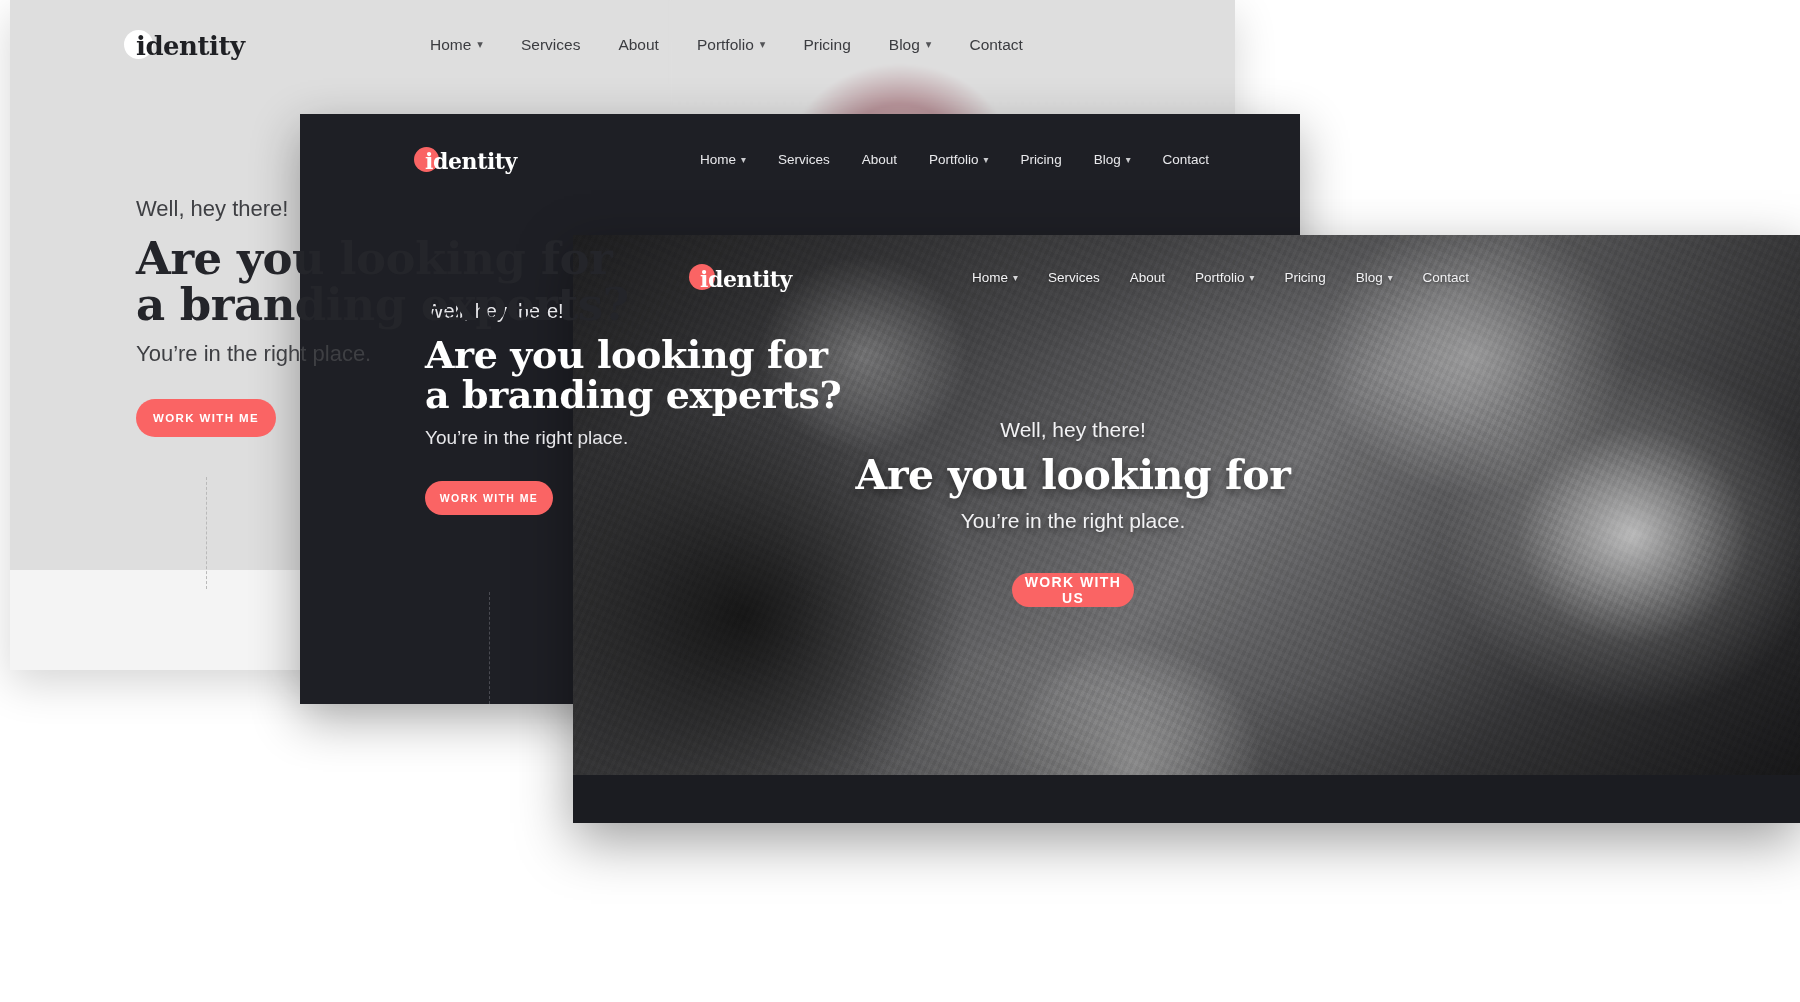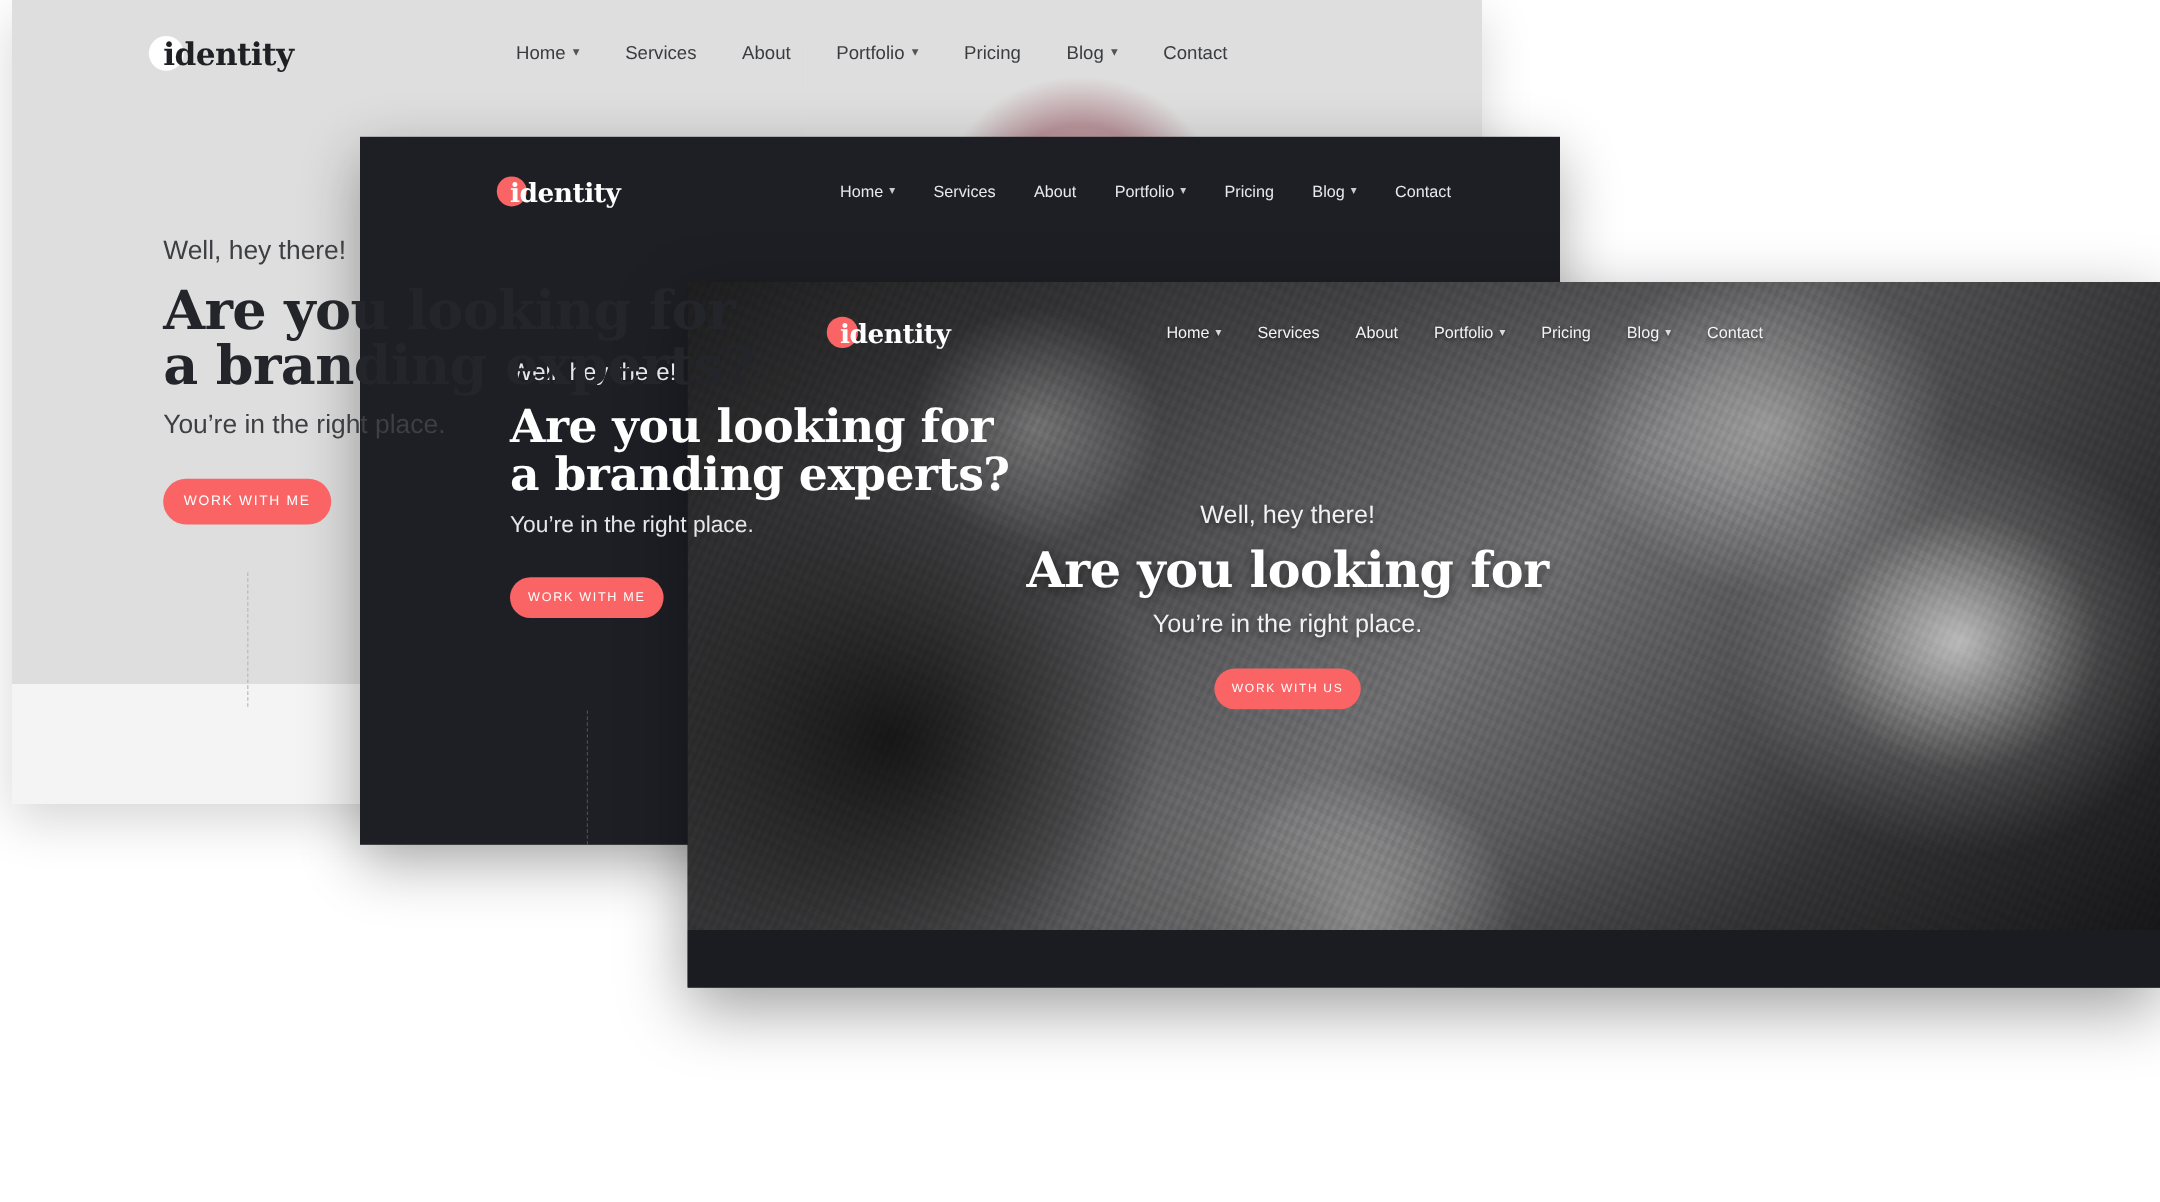--- a/index.html
+++ b/index.html
@@ -127,21 +127,21 @@
     margin-top: 13px;
     white-space: nowrap;
   }
   .btn-pill {
     display: inline-flex;
     align-items: center;
     justify-content: center;
     background: #fa6464;
     color: #ffffff;
     border-radius: 999px;
-    font-weight: normal;
+    font-weight: bold;
     letter-spacing: 1.4px;
     border: 0;
     cursor: pointer;
   }
   .light-cta {
     margin-top: 32px;
     width: 140px;
     height: 38px;
     font-size: 11.5px;
   }
@@ -348,24 +348,24 @@
     letter-spacing: -0.4px;
     text-shadow: 0 3px 10px rgba(0,0,0,0.5);
   }
   .photo-sub {
     font-size: 21px;
     color: #f2f2f4;
     margin-top: 12px;
     text-shadow: 0 2px 6px rgba(0,0,0,0.5);
   }
   .photo-cta {
-    margin-top: 24px;
+    margin-top: 40px;
     width: 122px;
     height: 34px;
-    font-size: 10px;
+    font-size: 14px;
   }
 
   .chev { display: inline-block; line-height: 1; font-size: 0.72em; opacity: 0.85; }
 </style>
 </head>
 <body>
 
 <div id="stage">
 
   <div class="layer layer-light">

